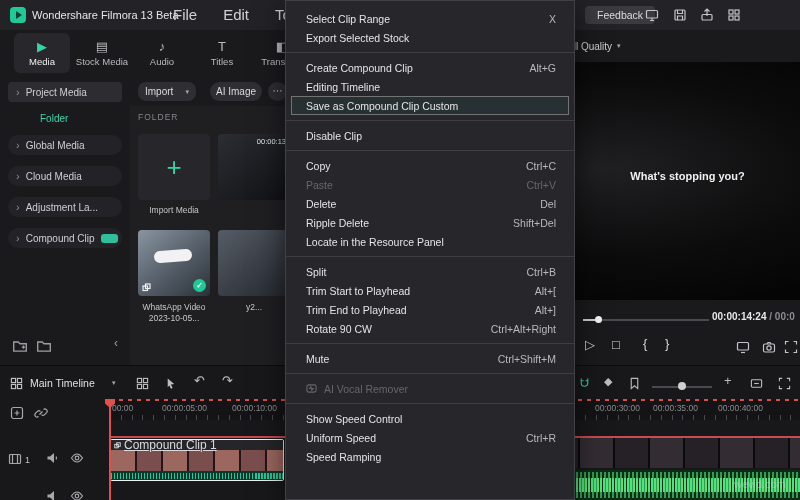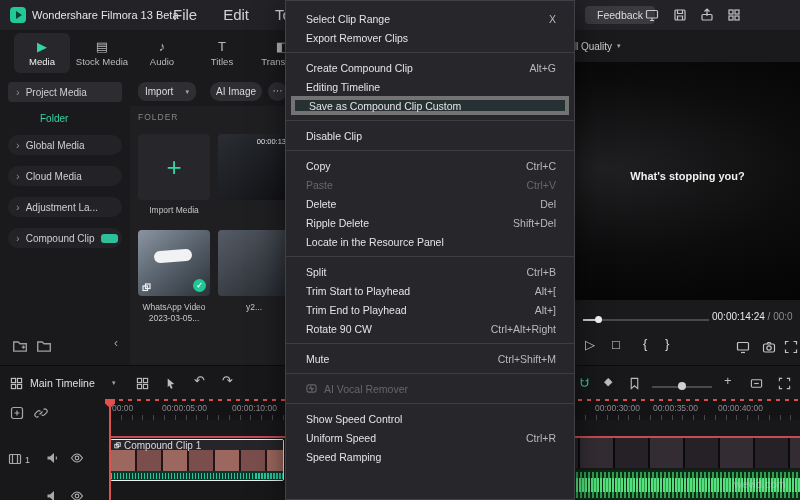--- a/index.html
+++ b/index.html
@@ -72,21 +72,21 @@
                 gap:5px; font-size:10px; color:#d0d0d3; z-index:10; }
   .quality-dd .caret { font-size:7px; color:#a9a9ad; }
   .video-area { position:absolute; left:285px; top:62px; width:515px; height:238px;
                 background:radial-gradient(ellipse 70% 60% at 62% 45%, #202022 0%, #0c0c0d 60%, #050506 100%); }
   .video-text { position:absolute; left:600px; top:170px; width:175px; text-align:center;
                 font-size:11px; font-weight:bold; color:#f0f0f0; z-index:6; }
   .preview-controls { position:absolute; left:285px; top:300px; width:515px; height:65px; background:#1a1a1d; }
   .seek-track { position:absolute; left:583px; top:319px; width:126px; height:2px; background:#4a4a4e; }
   .seek-progress { position:absolute; left:583px; top:319px; width:14px; height:2px; background:#cfcfd2; }
   .seek-knob { position:absolute; left:595px; top:316px; width:7px; height:7px; border-radius:50%; background:#f2f2f4; }
-  .time-display { position:absolute; left:712px; top:311px; font-size:10px; white-space:nowrap; }
+  .time-display { position:absolute; left:712px; top:311px; font-size:10px; white-space:nowrap;font-weight:bold; }
   .time-current { color:#e8e8ea; }
   .time-sep, .time-total { color:#8c8c90; }
   .transport-g { position:absolute; font-size:13px; color:#d5d5d8; line-height:14px; }
   .transport-ic { position:absolute; width:14px; height:14px; color:#c4c4c8; }
 
   
   .timeline { position:absolute; left:0; top:365px; width:800px; height:135px; background:#18181a; border-top:1px solid #0c0c0d; }
   .tl-grid-ic { position:absolute; left:10px; top:377px; width:13px; height:13px; color:#c4c4c8; }
   .tl-label { position:absolute; left:30px; top:371px; font-size:10.5px; color:#e0e0e3; line-height:24px; }
   .tl-caret { position:absolute; left:112px; top:379px; font-size:7px; color:#a9a9ad; }
@@ -104,21 +104,21 @@
   .red-line2 { position:absolute; left:110px; top:436px; width:690px; height:2px; background:#c84a52; z-index:4; }
 
   .track-header-col { position:absolute; left:0; top:400px; width:110px; height:100px; background:#18181a; }
   .th-ic { position:absolute; width:14px; height:14px; color:#a8a8ac; }
   .track-num { position:absolute; font-size:9px; color:#c0c0c4; }
 
   .clip-left { position:absolute; left:110px; top:439px; width:174px; height:42px; border:1.5px solid #f2f2f4;
                border-radius:2px; overflow:hidden; background:#1d1d20; z-index:5; }
   .clip-name-bar { height:10px; background:#26262a; display:flex; align-items:center; gap:3px; padding:0 3px; }
   .clip-name-bar .cn-ic { width:7px; height:7px; color:#e0e0e3; flex:none; }
-  .clip-name { font-size:10px; color:#dadade; white-space:nowrap; }
+  .clip-name { font-size:12px; color:#dadade; white-space:nowrap;text-decoration:underline; }
   .clip-thumbs { height:21px;
     background:repeating-linear-gradient(90deg,#9c675f 0 24px,#241418 24px 26px,#7a4e4c 26px 50px,#241418 50px 52px); }
   .clip-wave { height:10px; background:#0b3a2d; position:relative; }
   .clip-wave .bars { position:absolute; left:0; right:0; top:2px; height:6px;
     background:repeating-linear-gradient(90deg,#27c79c 0 1.5px,transparent 1.5px 3px); }
 
   .clip-video-right { position:absolute; left:300px; top:438px; width:500px; height:30px; z-index:3;
     background:repeating-linear-gradient(90deg,#332d33 0 33px,#0b0b0d 33px 35px,#262127 35px 68px,#0b0b0d 68px 70px); }
   .clip-audio-right { position:absolute; left:300px; top:470px; width:500px; height:30px; background:#0e2b17; z-index:3; }
   .clip-audio-right .w1 { position:absolute; left:0; right:0; top:2px; height:26px;
@@ -131,21 +131,21 @@
                      clip-path:polygon(0 0,100% 0,100% 50%,50% 100%,0 50%); }
   .watermark { position:absolute; left:734px; top:478px; font-size:11px; color:rgba(210,210,210,0.5); z-index:30; }
 
   
   .context-menu { position:absolute; left:285px; top:0; width:290px; height:500px; background:#27272b;
                   border:1px solid #404046; box-shadow:0 6px 28px rgba(0,0,0,0.55); z-index:50;
                   padding-top:8px; overflow:hidden; }
   .cm-item { height:19px; display:flex; align-items:center; padding:0 18px 0 20px; font-size:10.5px; color:#e4e4e6; }
   .cm-item .shortcut { margin-left:auto; color:#b9b9bd; }
   .cm-item.disabled, .cm-item.disabled .shortcut { color:#66666b; }
-  .cm-item.highlight { border:4px solid #737373; margin:0 5px; padding-left:14px; background:rgba(53,211,168,0.06); }
+  .cm-item.highlight { border:1px solid #737373; margin:0 5px; padding-left:14px; background:rgba(53,211,168,0.06); }
   .cm-sep { height:1px; background:#3d3d42; margin:5px 0; }
   .cm-ic { width:11px; height:11px; margin-right:7px; flex:none; color:#66666b; }
 </style>
 </head>
 <body>
 
 <div id="app">
 
   <div class="titlebar">
     <div class="logo"></div>
@@ -266,21 +266,21 @@
   <div class="tile tile3">
     <div class="vr-goggle"></div>
     <span class="tile-compound-ic">
       <svg class="ic" viewBox="0 0 9 9" stroke-width="1">
           <rect x="1" y="3" width="4.5" height="4.5"></rect>
           <rect x="3.5" y="1" width="4.5" height="4.5"></rect>
         </svg>
       </span>
     <span class="tile-check">✓</span>
   </div>
-  <div class="tile-label" style="left:136px; top:302px; width:76px">WhatsApp Video 2023-03-05...</div>
+  <div class="tile-label" style="left:136px; top:302px; width:76px">WhatsApp Video 2023-10-05...</div>
 
   <div class="tile tile4"></div>
   <div class="tile-label" style="left:218px; top:302px; width:72px">y2...</div>
 
   <div class="preview-header"></div>
   <div class="quality-dd">
     <span>Full Quality</span>
     <span class="caret">▾</span>
   </div>
   <div class="video-area"></div>
@@ -453,21 +453,21 @@
   <div class="playhead-line"></div>
   <div class="playhead-handle"></div>
   <div class="watermark">wevid.com</div>
 
   <div class="context-menu">
       <div class="cm-item">
         <span>Select Clip Range</span>
         <span class="shortcut">X</span>
       </div>
       <div class="cm-item">
-        <span>Export Remover Clips</span>
+        <span>Export Selected Stock</span>
       </div>
       <div class="cm-sep"></div>
       <div class="cm-item">
         <span>Create Compound Clip</span>
         <span class="shortcut">Alt+G</span>
       </div>
       <div class="cm-item">
         <span>Editing Timeline</span>
       </div>
       <div class="cm-item highlight">

